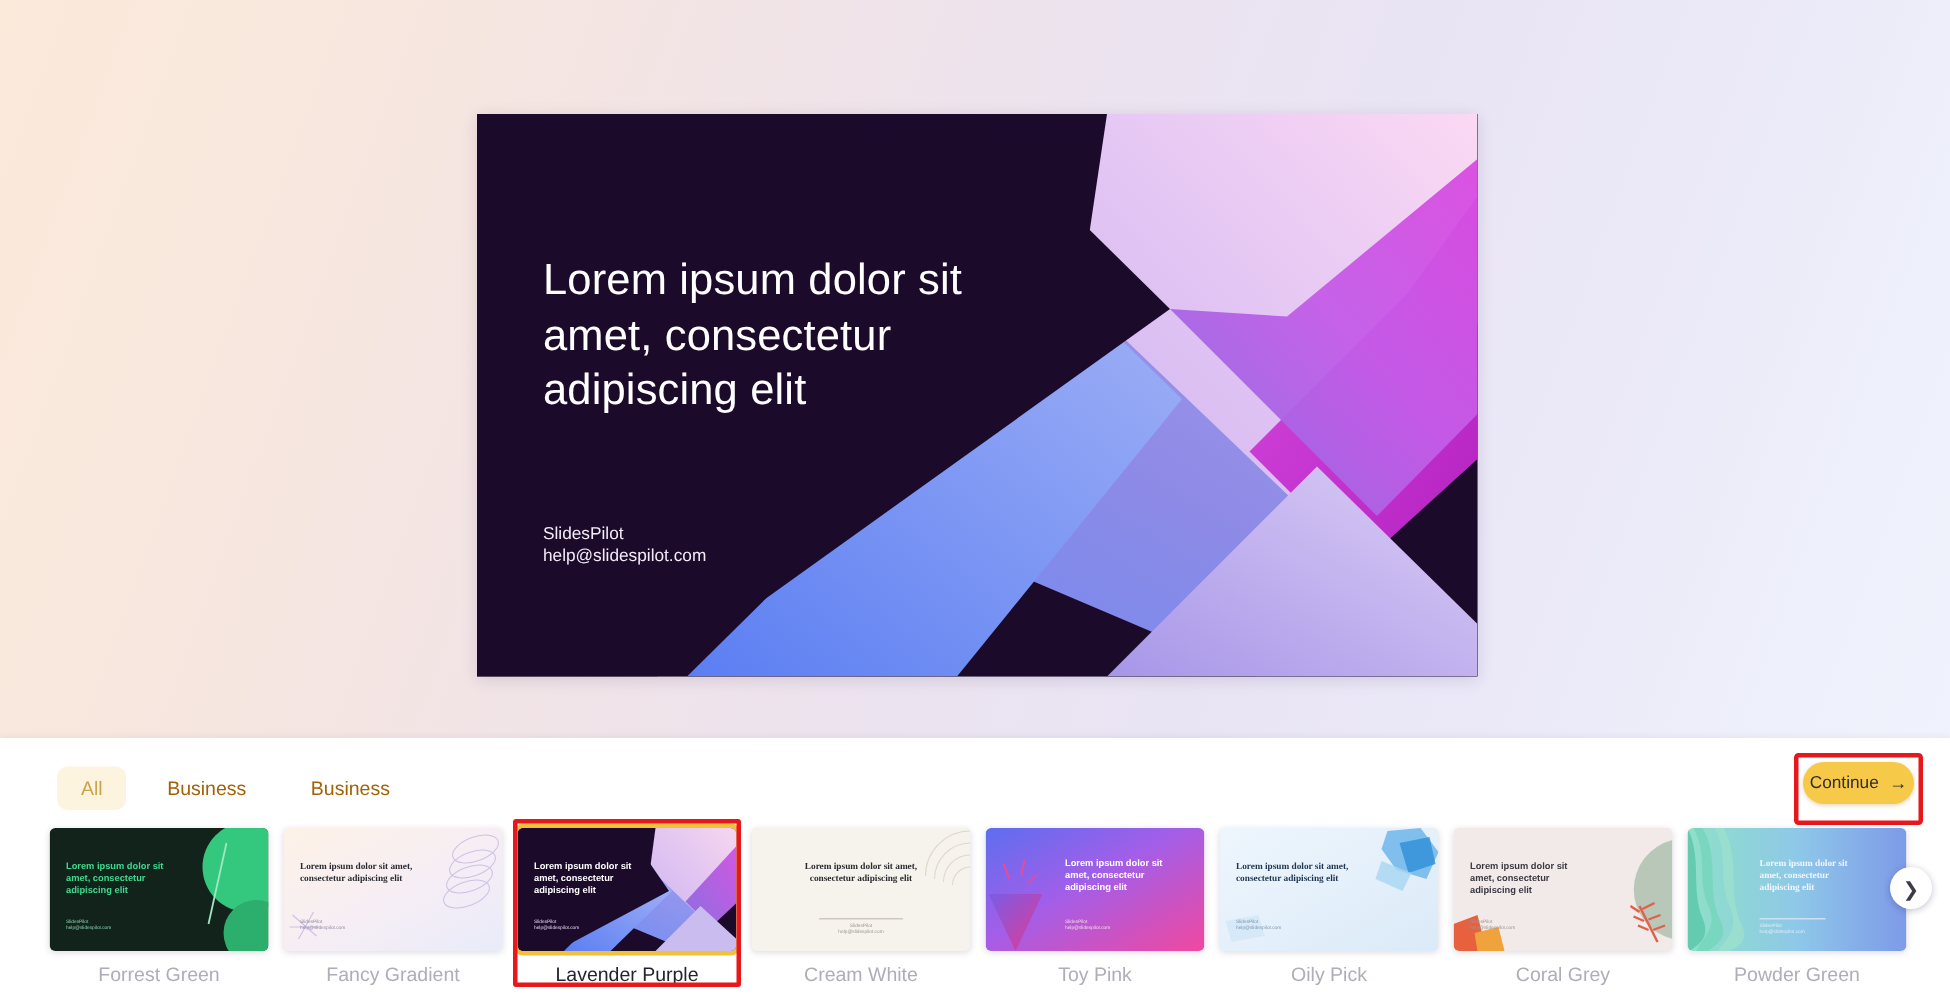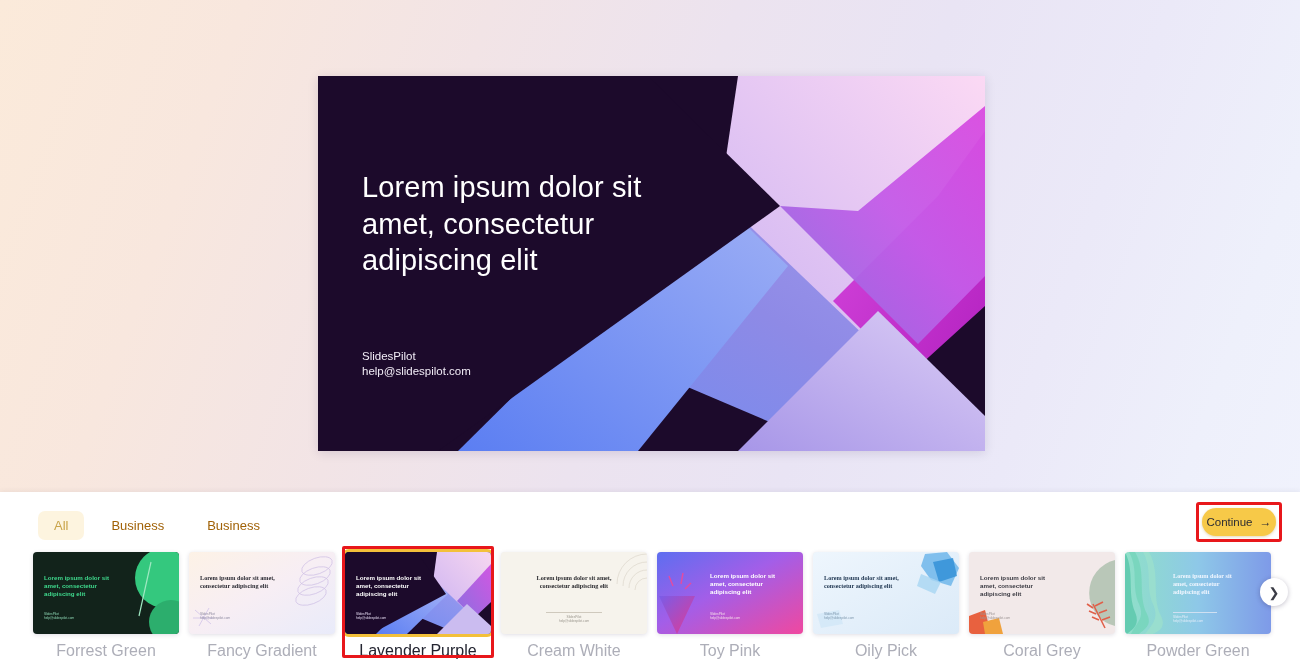--- a/index.html
+++ b/index.html
@@ -106,21 +106,21 @@
   .filter-tab.active {
     background: #fdf4df;
     color: #c9a449;
   }
 
   .continue-highlight {
     position: absolute;
     right: 18px;
     top: 10px;
     width: 86px;
-    height: 40px;
+    height: 48px;
     border: 3px solid #e8171b;
     border-radius: 3px;
     padding: 0;
   }
   .continue-btn {
     position: absolute;
     left: 3px;
     top: 3px;
     width: 74px;
     height: 28px;
@@ -159,21 +159,21 @@
     height: 82px;
     border-radius: 4px;
     overflow: hidden;
     background: #eee;
     box-shadow: 0 1px 4px rgba(60,50,90,.16);
   }
   .thumb-img svg { position: absolute; inset: 0; width: 100%; height: 100%; display: block; }
   .thumb-label {
     margin-top: 8px;
     text-align: center;
-    font-size: 16px;
+    font-size: 13px;
     color: #adaeb8;
     white-space: nowrap;
   }
 
   .thumb-card.selected .thumb-img {
     box-shadow: 0 0 0 3px #f3c03a;
   }
   .thumb-card.selected .thumb-label {
     color: #232430;
     text-align: center;

